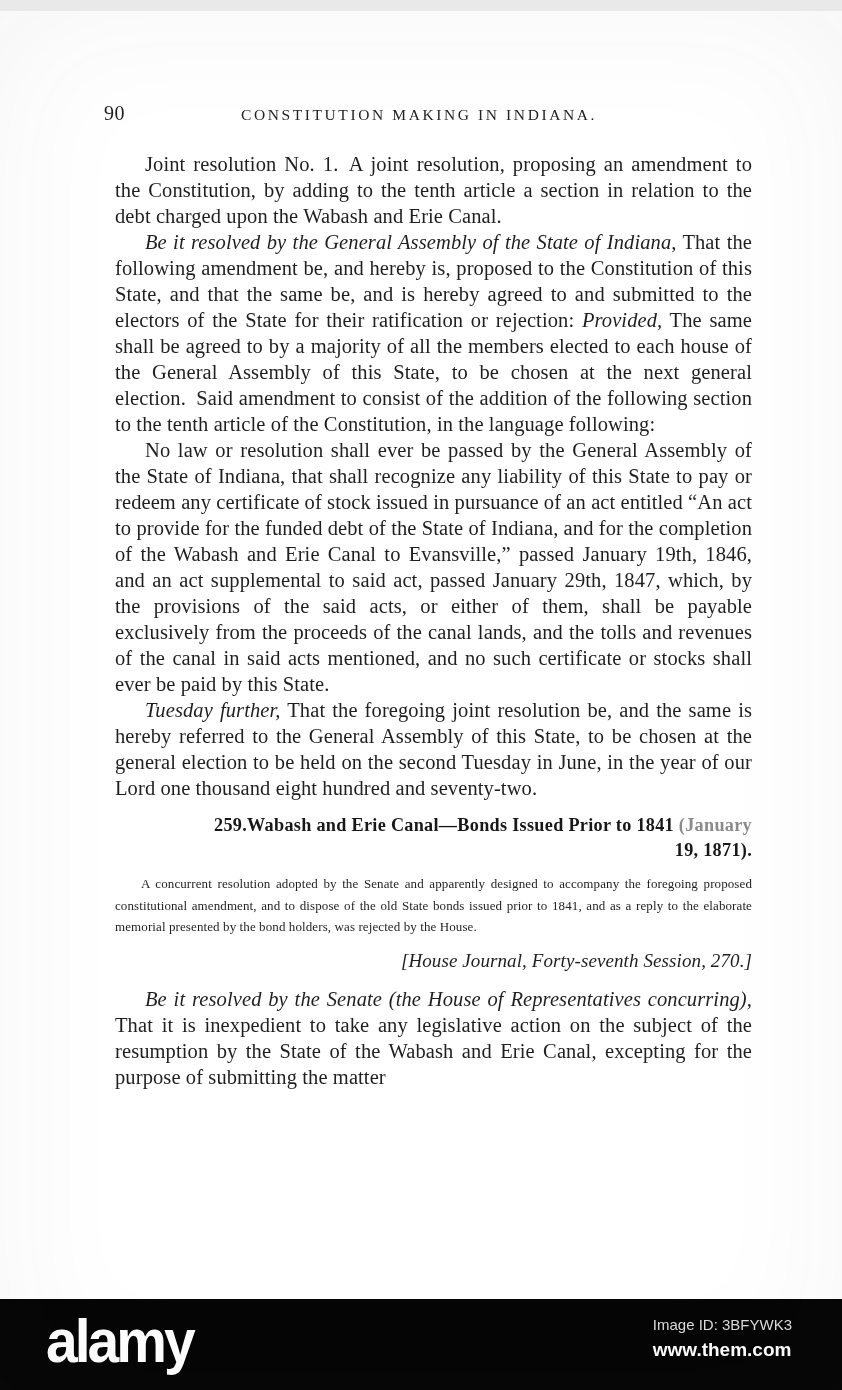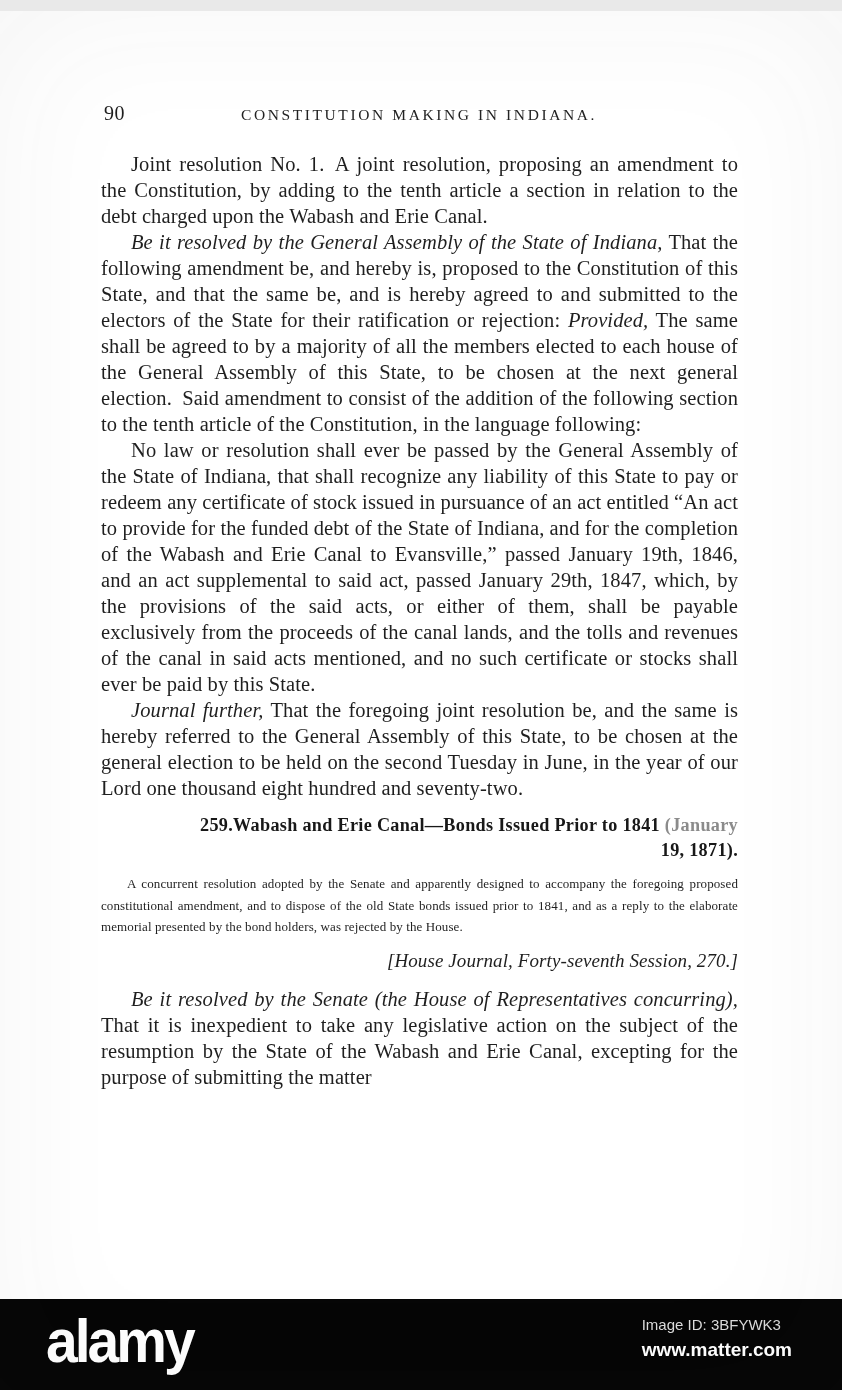--- a/index.html
+++ b/index.html
@@ -10,21 +10,21 @@
   }
   .sheet::after{
     content:"";position:absolute;inset:0;pointer-events:none;
     box-shadow:inset 0 0 140px rgba(60,60,55,0.05);
   }
   .pagenum{position:absolute;left:104px;top:91px;font-size:20px;letter-spacing:.5px;}
   .runhead{
     position:absolute;left:0;right:4px;top:95px;text-align:center;
     font-size:15.5px;letter-spacing:2.6px;color:#222;
   }
-  .doc{position:absolute;left:101px;top:140px;width:637px;}
+  .doc{position:absolute;left:115px;top:140px;width:637px;}
   .para{margin:0;font-size:20.5px;line-height:26px;text-align:justify;letter-spacing:.1px;}
   .para.body{text-indent:30px;}
   .para.heading{
     font-weight:bold;font-size:18.2px;line-height:25px;
     padding-left:46px;text-indent:-46px;text-align:right;
     margin-top:12px;margin-bottom:10px;letter-spacing:.3px;color:#181818;
   }
   .hnum{display:inline-block;width:46px;text-indent:0;}
   .para.small{font-size:13px;line-height:21.6px;text-indent:26px;margin-top:6px;}
   .para.citation{
@@ -56,29 +56,29 @@
 <div class="sheet">
 
   <span class="pagenum">90</span>
 
   <div class="runhead">CONSTITUTION MAKING IN INDIANA.</div>
 
   <section class="doc">
       <p class="para body"><span>Joint resolution No. 1. A joint resolution, proposing an amendment to the Constitution, by adding to the tenth article a section in relation to the debt charged upon the Wabash and Erie Canal.</span></p>
       <p class="para body"><span class="it">Be it resolved by the General Assembly of the State of Indiana,</span><span> That the following amendment be, and hereby is, proposed to the Constitution of this State, and that the same be, and is hereby agreed to and submitted to the electors of the State for their ratification or rejection: </span><span class="it">Provided,</span><span> The same shall be agreed to by a majority of all the members elected to each house of the General Assembly of this State, to be chosen at the next general election. Said amendment to consist of the addition of the following section to the tenth article of the Constitution, in the language following:</span></p>
       <p class="para body"><span>No law or resolution shall ever be passed by the General Assembly of the State of Indiana, that shall recognize any liability of this State to pay or redeem any certificate of stock issued in pursuance of an act entitled “An act to provide for the funded debt of the State of Indiana, and for the completion of the Wabash and Erie Canal to Evansville,” passed January 19th, 1846, and an act supplemental to said act, passed January 29th, 1847, which, by the provisions of the said acts, or either of them, shall be payable exclusively from the proceeds of the canal lands, and the tolls and revenues of the canal in said acts mentioned, and no such certificate or stocks shall ever be paid by this State.</span></p>
-      <p class="para body"><span class="it">Journal further,</span><span> That the foregoing joint resolution be, and the same is hereby referred to the General Assembly of this State, to be chosen at the general election to be held on the second Tuesday in June, in the year of our Lord one thousand eight hundred and seventy-two.</span></p>
+      <p class="para body"><span class="it">Tuesday further,</span><span> That the foregoing joint resolution be, and the same is hereby referred to the General Assembly of this State, to be chosen at the general election to be held on the second Tuesday in June, in the year of our Lord one thousand eight hundred and seventy-two.</span></p>
       <p class="para heading"><span class="hnum">259.</span><span>Wabash and Erie Canal—Bonds Issued Prior to 1841 </span><span class="faded">(January</span><br><span>19, 1871).</span></p>
       <p class="para small"><span>A concurrent resolution adopted by the Senate and apparently designed to accompany the foregoing proposed constitutional amendment, and to dispose of the old State bonds issued prior to 1841, and as a reply to the elaborate memorial presented by the bond holders, was rejected by the House.</span></p>
       <p class="para citation"><span>[House Journal, Forty-seventh Session, 270.]</span></p>
       <p class="para body last"><span class="it">Be it resolved by the Senate (the House of Representatives concurring),</span><span> That it is inexpedient to take any legislative action on the subject of the resumption by the State of the Wabash and Erie Canal, excepting for the purpose of submitting the matter</span></p>
     </section>
 
   <footer class="wm">
     <div class="wm-logo">alamy</div>
     <div class="wm-meta">
       <div class="wm-iid">Image ID: 3BFYWK3</div>
-      <div class="wm-url">www.matter.com</div>
+      <div class="wm-url">www.them.com</div>
     </div>
     <div class="wm-strip"></div>
   </footer>
 
 </div>
 
 </body></html>

